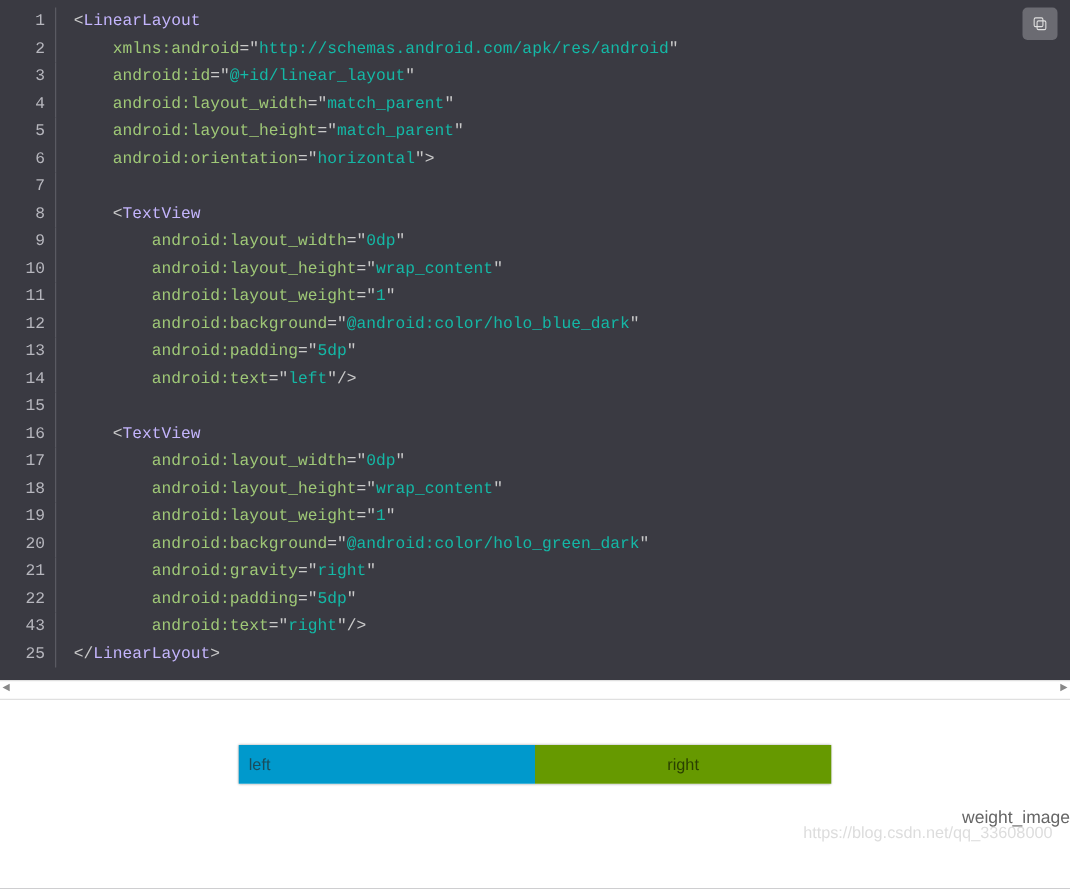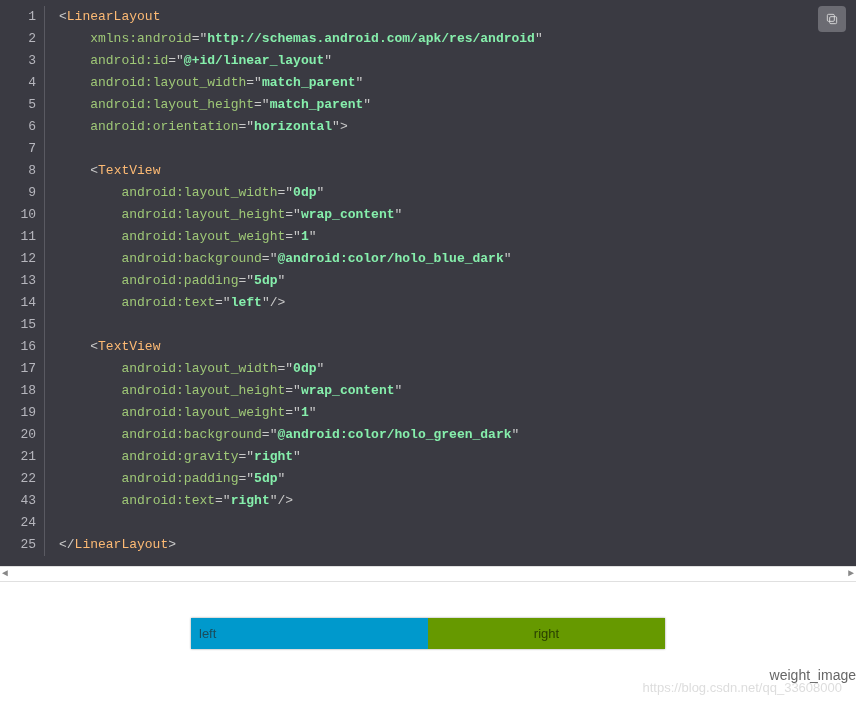--- a/index.html
+++ b/index.html
@@ -45,23 +45,23 @@
     text-align: right;
     padding-right: 8px;
     color: #b6b6bd;
     user-select: none;
     border-right: 1px solid #5a5a62;
     flex-shrink: 0;
   }
   .code {
     padding-left: 14px;
   }
-  .tag { color: #fdba74; } 
+  .tag { color: #c4b5fd; } 
   .attr { color: #9fc877; } 
-  .strval { color: #86efac; font-weight: bold; }
+  .strval { color: #14b8a6; }
   .lt { color: #c9c9c9; }
 
   .scroll-indicator {
     height: 14px;
     background: #fff;
     position: relative;
     border-top: 1px solid #e0e0e0;
     border-bottom: 1px solid #e0e0e0;
   }
   .scroll-left, .scroll-right {
@@ -146,21 +146,20 @@
       <div class="line"><div class="ln">14</div><div class="code"><span>        </span><span class="attr">android:text</span><span class="lt">=</span><span class="lt">"</span><span class="strval">left</span><span class="lt">"/&gt;</span></div></div>
       <div class="line"><div class="ln">15</div><div class="code">&nbsp;</div></div>
       <div class="line"><div class="ln">16</div><div class="code"><span>    </span><span class="lt">&lt;</span><span class="tag">TextView</span></div></div>
       <div class="line"><div class="ln">17</div><div class="code"><span>        </span><span class="attr">android:layout_width</span><span class="lt">=</span><span class="lt">"</span><span class="strval">0dp</span><span class="lt">"</span></div></div>
       <div class="line"><div class="ln">18</div><div class="code"><span>        </span><span class="attr">android:layout_height</span><span class="lt">=</span><span class="lt">"</span><span class="strval">wrap_content</span><span class="lt">"</span></div></div>
       <div class="line"><div class="ln">19</div><div class="code"><span>        </span><span class="attr">android:layout_weight</span><span class="lt">=</span><span class="lt">"</span><span class="strval">1</span><span class="lt">"</span></div></div>
       <div class="line"><div class="ln">20</div><div class="code"><span>        </span><span class="attr">android:background</span><span class="lt">=</span><span class="lt">"</span><span class="strval">@android:color/holo_green_dark</span><span class="lt">"</span></div></div>
       <div class="line"><div class="ln">21</div><div class="code"><span>        </span><span class="attr">android:gravity</span><span class="lt">=</span><span class="lt">"</span><span class="strval">right</span><span class="lt">"</span></div></div>
       <div class="line"><div class="ln">22</div><div class="code"><span>        </span><span class="attr">android:padding</span><span class="lt">=</span><span class="lt">"</span><span class="strval">5dp</span><span class="lt">"</span></div></div>
       <div class="line"><div class="ln">43</div><div class="code"><span>        </span><span class="attr">android:text</span><span class="lt">=</span><span class="lt">"</span><span class="strval">right</span><span class="lt">"/&gt;</span></div></div>
-      <div class="line"><div class="ln">24</div><div class="code">&nbsp;</div></div>
       <div class="line"><div class="ln">25</div><div class="code"><span class="lt">&lt;/</span><span class="tag">LinearLayout</span><span class="lt">&gt;</span></div></div>
     </div>
 </div>
 
 <div class="scroll-indicator">
   <span class="scroll-left">◄</span>
   <span class="scroll-right">►</span>
 </div>
 
 <div class="preview-wrap">

